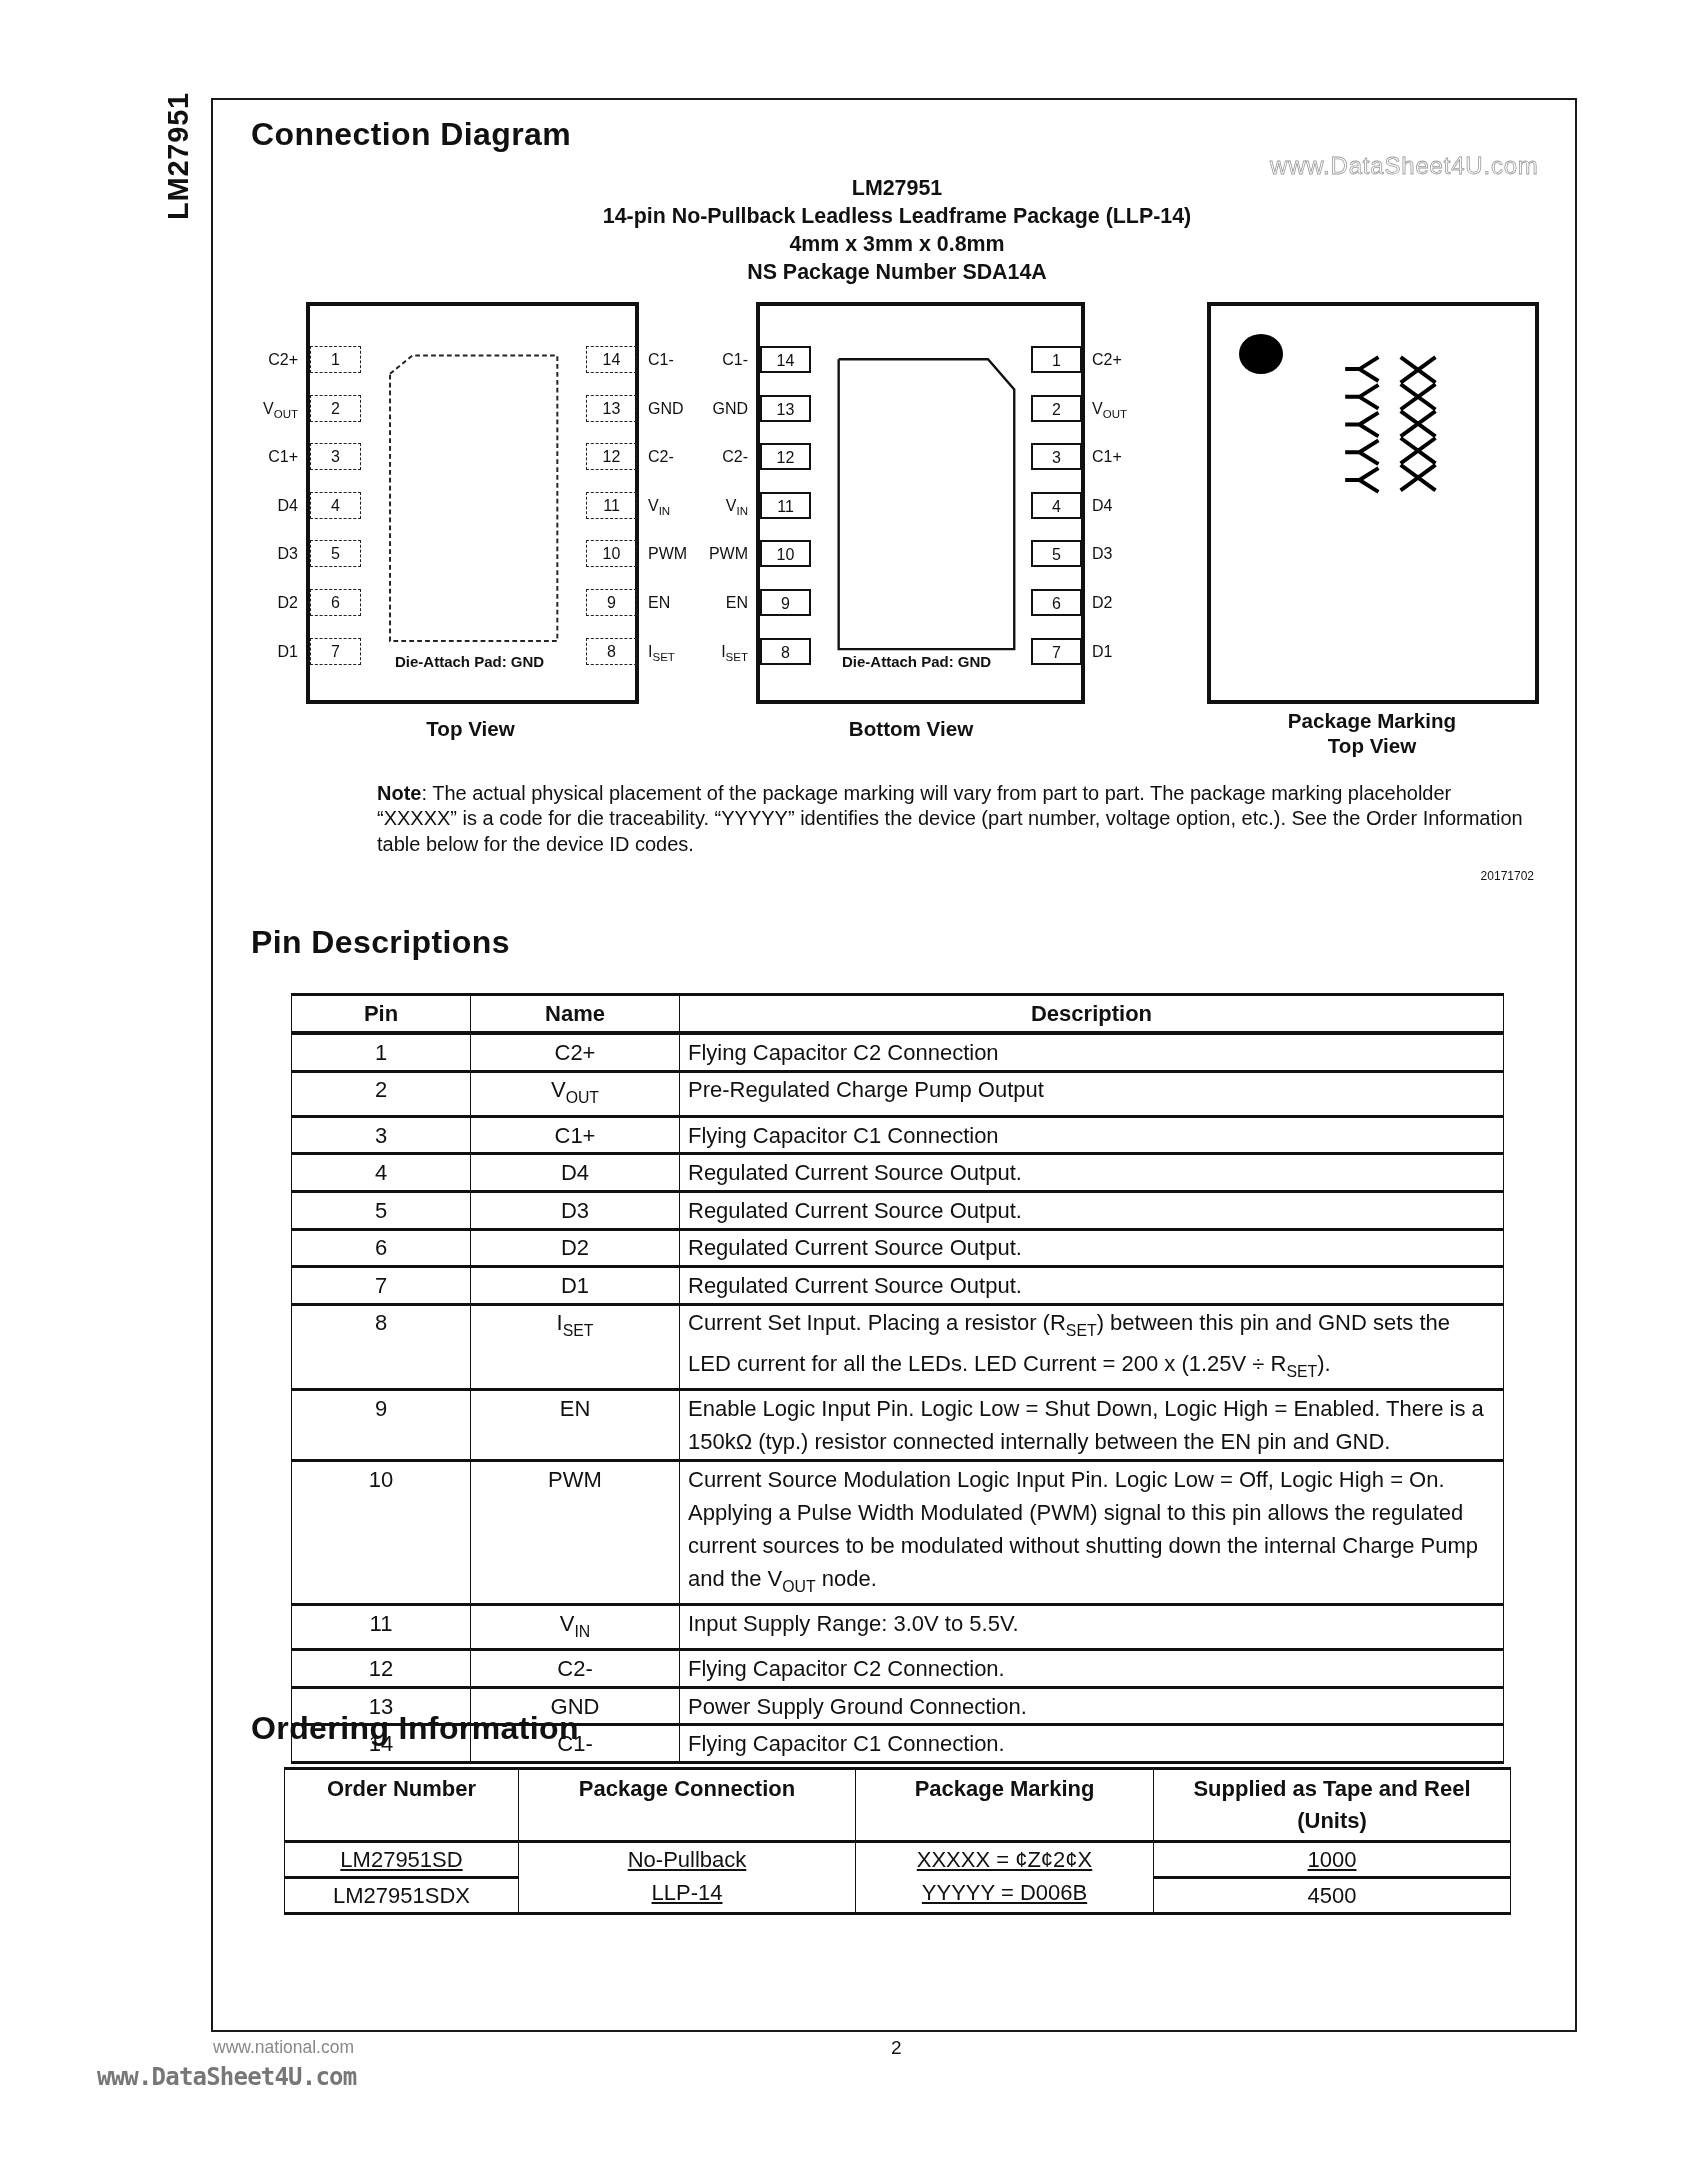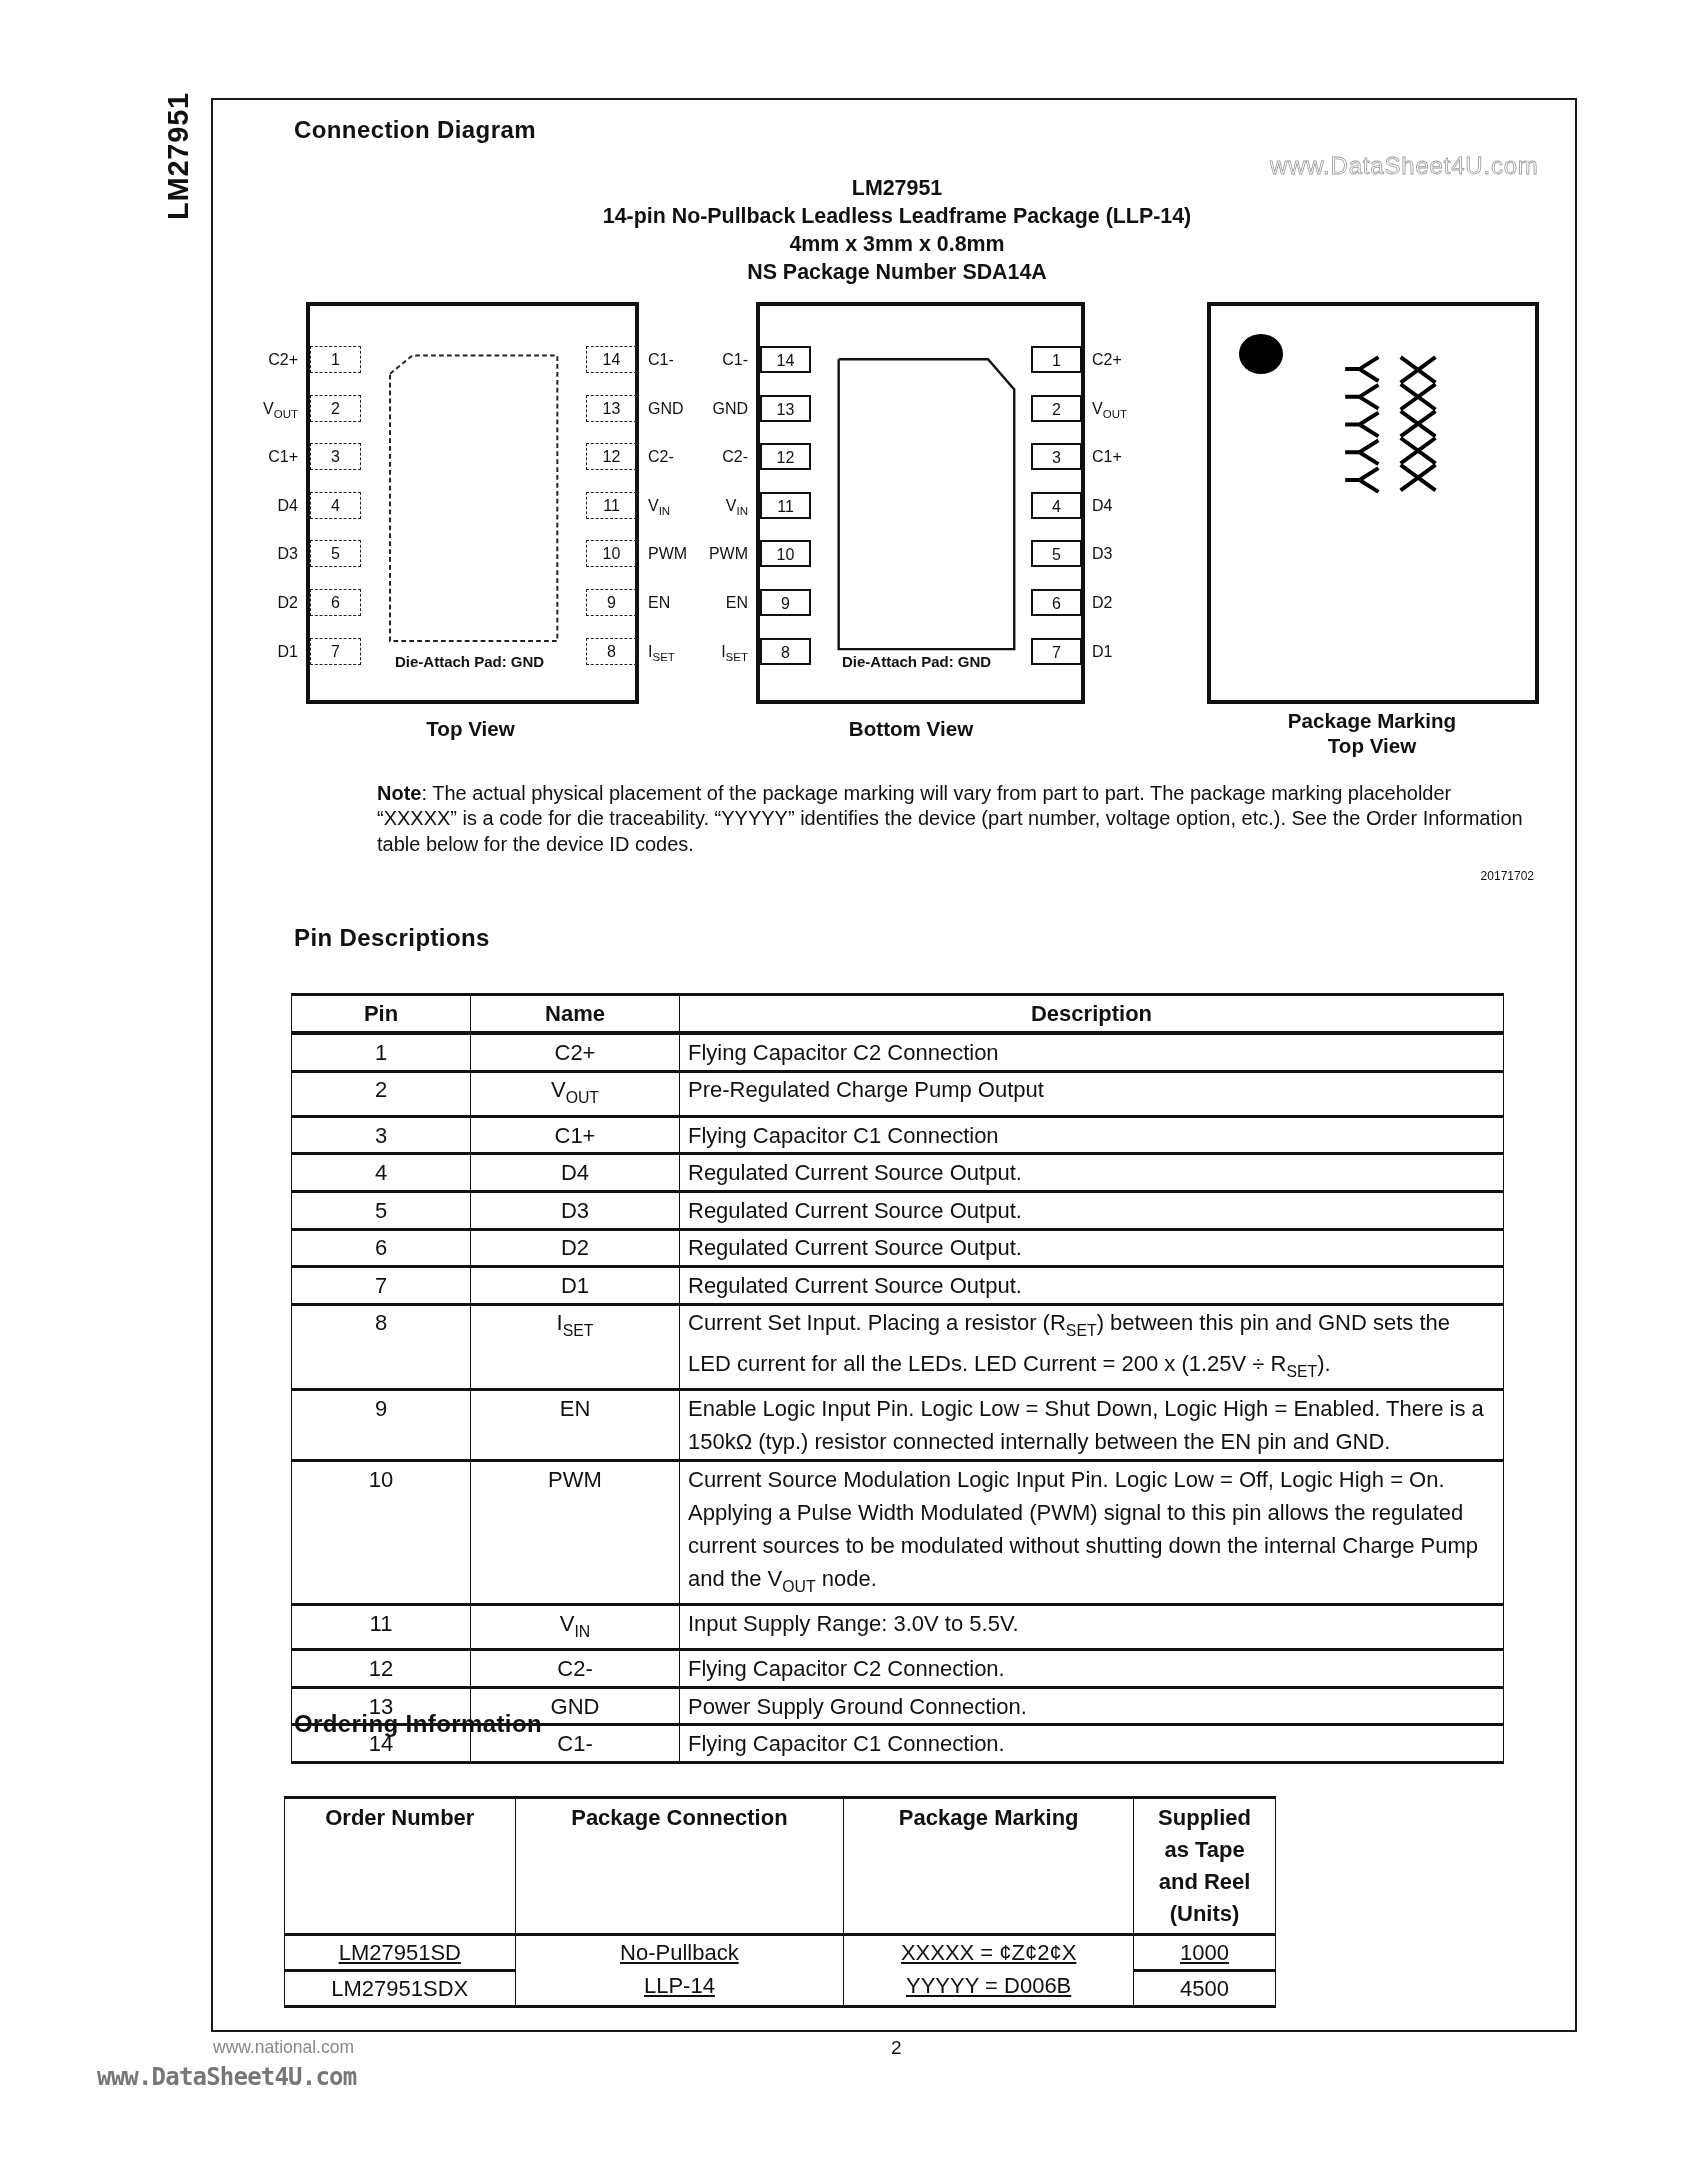--- a/index.html
+++ b/index.html
@@ -3,21 +3,21 @@
 <meta charset="utf-8">
 <style>
   html, body { margin:0; padding:0; background:#ffffff; }
   body { width:1687px; height:2183px; position:relative; overflow:hidden;
          font-family:"Liberation Sans", sans-serif; color:#111; }
   .abs { position:absolute; }
   .side-label { position:absolute; left:162px; top:100px; width:32px; height:111px; }
   .side-label span { position:absolute; left:50%; top:50%; transform:translate(-50%,-50%) rotate(-90deg);
          font-weight:bold; font-size:29px; white-space:nowrap; letter-spacing:0.8px; }
   .frame { position:absolute; left:211px; top:98px; width:1362px; height:1930px; border:2.4px solid #1a1a1a; }
-  .h2 { position:absolute; font-weight:bold; font-size:24px; letter-spacing:0.4px;margin-left:43px; }
+  .h2 { position:absolute; font-weight:bold; font-size:32px; letter-spacing:0.4px; }
   .watermark { position:absolute; left:1270px; top:152px; font-size:24px; color:#fff;
          -webkit-text-stroke:0.8px #9a9a9a; letter-spacing:0.8px; }
   .title-line { position:absolute; left:397px; width:1000px; text-align:center; font-weight:bold; font-size:21.4px; }
   .pkg { position:absolute; border:4px solid #111; box-sizing:border-box; background:#fff; }
   .pad { position:absolute; width:51px; height:27px; box-sizing:border-box; font-size:16px;
          text-align:center; line-height:25.4px; }
   .pad.dashed { border:1.6px dashed #222; }
   .pad.solid { border:2px solid #111; }
   .pinlbl { position:absolute; font-size:16px; line-height:27px; white-space:nowrap; }
   .pinlbl sub, .cell sub { font-size:0.72em; vertical-align:-0.35em; }
@@ -27,21 +27,21 @@
   .note b { font-weight:bold; }
   .fig-id { position:absolute; left:1429px; top:869px; width:105px; text-align:right; font-size:12px; }
   table { border-collapse:collapse; position:absolute; font-size:22px; }
   td, th { border:1.6px solid #111; padding:0 8px; vertical-align:top; }
   .pin-table { left:291px; top:993px; width:1213px;border-radius:10px; }
   .pin-table th { height:35px; font-weight:bold; text-align:center; vertical-align:middle; }
   .pin-table tr { border-bottom:3.2px solid #111; }
   .pin-table td { line-height:33px; padding-top:0.8px; padding-bottom:0.8px; }
   .pin-table td.c { text-align:center; }
   .pin-table thead tr { border-top:3.2px solid #111; border-bottom:4px solid #111; }
-  .ord-table { left:284px; top:1767px; width:992px;margin-top:29px; }
+  .ord-table { left:284px; top:1767px; width:1227px; }
   .ord-table th { font-weight:bold; text-align:center; line-height:32px; padding-top:3.2px; padding-bottom:3.2px; }
   .ord-table td { text-align:center; line-height:33px; }
   .ord-table thead tr { border-top:3.2px solid #111; border-bottom:3.2px solid #111; }
   .ord-table tbody tr.r1 { border-bottom:3.2px solid #111;text-decoration:underline; }
   .ord-table tbody tr.r2 { border-bottom:3.2px solid #111; }
   .footer-url { position:absolute; left:213px; top:2037px; font-size:17.5px; color:#888; }
   .page-num { position:absolute; left:891px; top:2037px; font-size:19px; }
   .footer-wm { position:absolute; left:97px; top:2063px; font-size:24px; font-weight:bold; color:#777;
          font-family:"DejaVu Sans Mono", monospace; letter-spacing:-0.8px; }
 </style>

